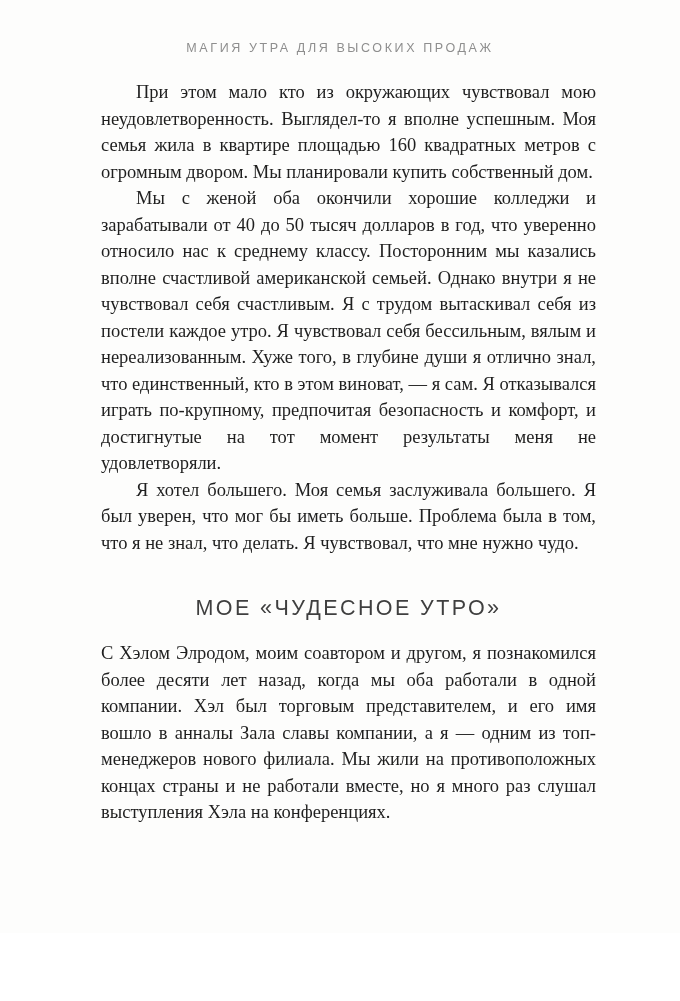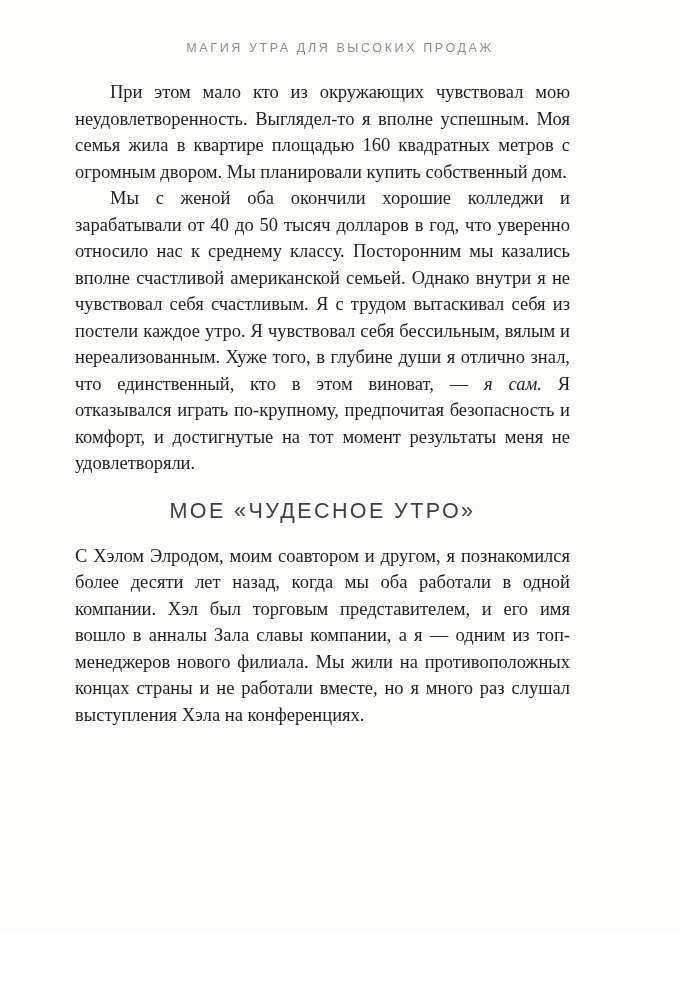--- a/index.html
+++ b/index.html
@@ -22,41 +22,41 @@
     text-align: center;
     font-family: "Liberation Sans", sans-serif;
     font-size: 12.5px;
     font-weight: 400;
     letter-spacing: 2.6px;
     color: var(--header-color, #8e8e8e);
   }
   .body-text {
     position: absolute;
     top: 79px;
-    left: 75px;
+    left: 101px;
     width: 495px;
     font-size: 18.5px;
     line-height: 26.5px;
     text-align: justify;
     hyphens: auto;
     -webkit-hyphens: auto;
   }
   .para { text-align: justify; }
   .para.indent { text-indent: 35px; }
-  .italic { font-style: italic; }
+  .italic { }
   .section-heading {
     font-family: "Liberation Sans", sans-serif;
     font-weight: 400;
     font-size: 21.5px;
     line-height: 24px;
     letter-spacing: 2.4px;
     color: var(--heading-color, #3f3f3f);
     text-align: center;
     text-indent: 0;
-    margin-top: 22px;
+    margin-top: 40px;
     margin-bottom: 20px;
   }
   .page-number {
     position: absolute;
     left: 92px;
     top: 940px;
     font-family: "Liberation Sans", sans-serif;
     font-size: 13px;
     color: var(--pagenum-color, #666666);
     text-align: right;
@@ -64,18 +64,19 @@
 </style>
 </head>
 <body>
 
 <div class="page" style="--page-bg: #fdfdfc; --body-color: #1f1f1f; --header-color: #8e8e8e; --heading-color: #3f3f3f; --pagenum-color: #666666;">
   <div class="running-header">МАГИЯ УТРА ДЛЯ ВЫСОКИХ ПРОДАЖ</div>
 
   <div class="body-text">
       <p class="para indent"><span>При этом мало кто из окружающих чувствовал мою неудовлетворенность. Выглядел-то я вполне успешным. Моя семья жила в квартире площадью 160 квадратных метров с огромным двором. Мы планировали купить собственный дом.</span></p>
       <p class="para indent"><span>Мы с женой оба окончили хорошие колледжи и зарабатывали от 40 до 50 тысяч долларов в год, что уверенно относило нас к среднему классу. Посторонним мы казались вполне счастливой американской семьей. Однако внутри я не чувствовал себя счастливым. Я с трудом вытаскивал себя из постели каждое утро. Я чувствовал себя бессильным, вялым и нереализованным. Хуже того, в глубине души я отлично знал, что единственный, кто в этом виноват, — </span><span class="italic">я сам.</span><span> Я отказывался играть по-крупному, предпочитая безопасность и комфорт, и достигнутые на тот момент результаты меня не удовлетворяли.</span></p>
+      <p class="para indent"><span>Я хотел большего. Моя семья заслуживала большего. Я был уверен, что мог бы </span><span class="italic">иметь</span><span> больше. Проблема была в том, что я не знал, что делать. Я чувствовал, что мне нужно чудо.</span></p>
       <h2 class="section-heading">МОЕ «ЧУДЕСНОЕ УТРО»</h2>
       <p class="para"><span>С Хэлом Элродом, моим соавтором и другом, я познакомился более десяти лет назад, когда мы оба работали в одной компании. Хэл был торговым представителем, и его имя вошло в анналы Зала славы компании, а я — одним из топ-менеджеров нового филиала. Мы жили на противоположных концах страны и не работали вместе, но я много раз слушал выступления Хэла на конференциях.</span></p>
     </div>
 
   <div class="page-number">18</div>
 </div>
 
 </body></html>

